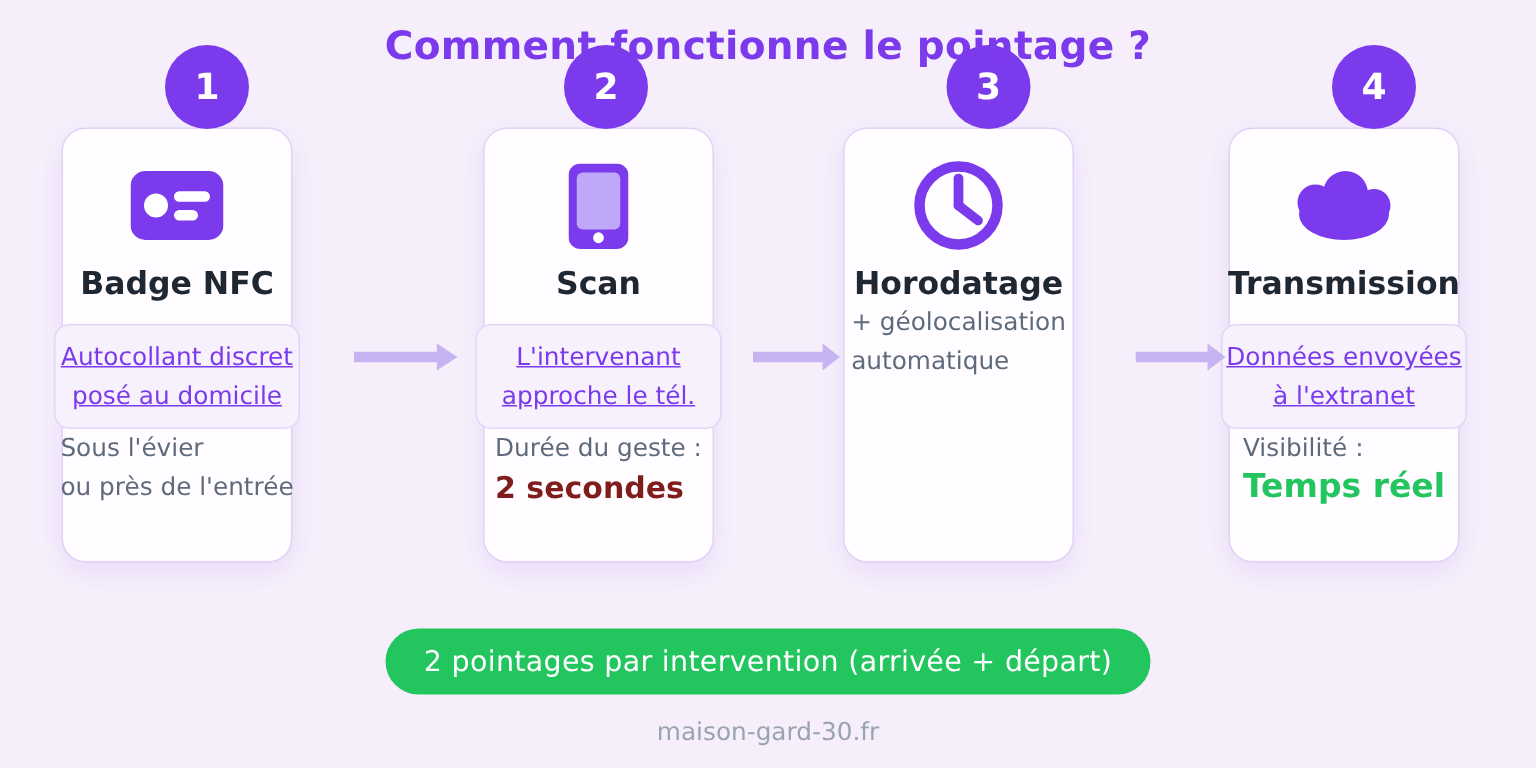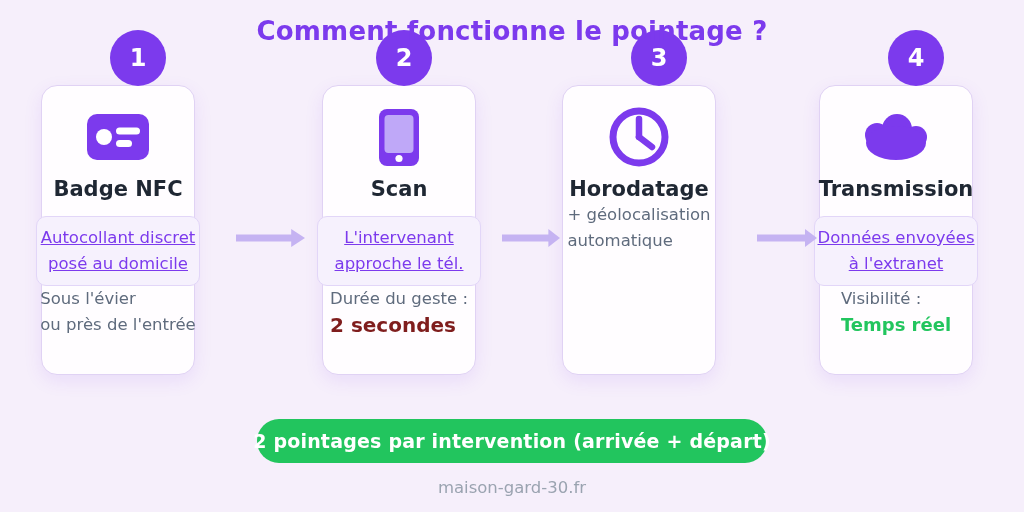--- a/index.html
+++ b/index.html
@@ -48,35 +48,35 @@
     text-align:center;overflow:visible;text-decoration:underline;
   }
   .highlight div{white-space:nowrap;}
 
   .note{
     text-align:left;color:#5f6b7d;
     font-size:16.5px;line-height:26px;
   }
   .note div{white-space:nowrap;}
   .accent-purple{color:#7f1d1d;font-weight:bold;font-size:20px;}
-  .accent-green{color:#22c55e;font-weight:bold;font-size:18px;}
+  .accent-green{color:#22c55e;font-weight:bold;font-size:22px;}
 
   .arrow{position:absolute;top:229px;height:18px;z-index:1;}
   .a1{left:236px;width:69px}.a2{left:502px;width:58px}.a3{left:757px;width:60px}
 
   .banner-row{
     position:absolute;top:419px;left:0;width:1024px;
     display:flex;justify-content:center;z-index:2;
   }
   .banner{
     width:510px;height:44px;border-radius:22px;background:#22c55e;
     display:flex;align-items:center;justify-content:center;overflow:visible;
   }
   .banner span{
-    white-space:nowrap;color:#ffffff;font-weight:bold;font-size:19px;
+    white-space:nowrap;color:#ffffff;font-weight:normal;font-size:19px;
     letter-spacing:.2px;
   }
 
   .footer{
     position:absolute;top:478px;left:0;width:1024px;text-align:center;
     color:#9aa3b0;font-size:16.5px;
   }
 </style>
 </head>
 <body>

